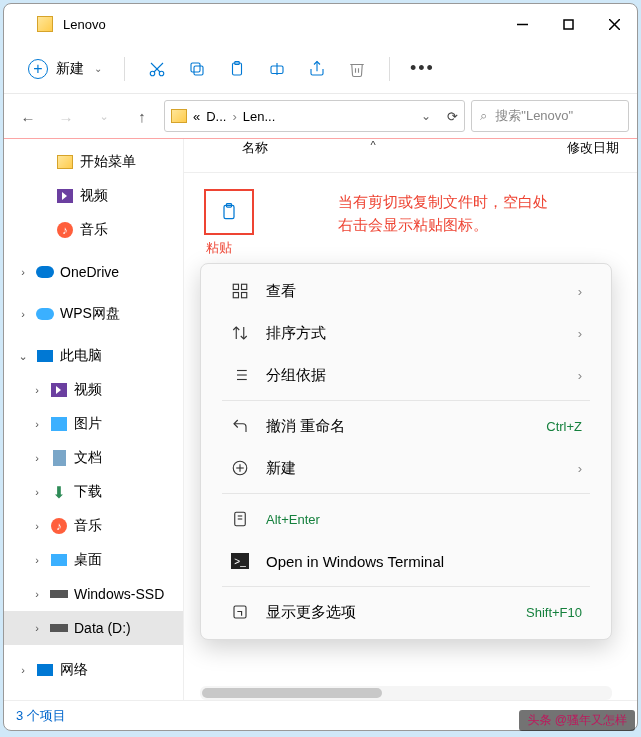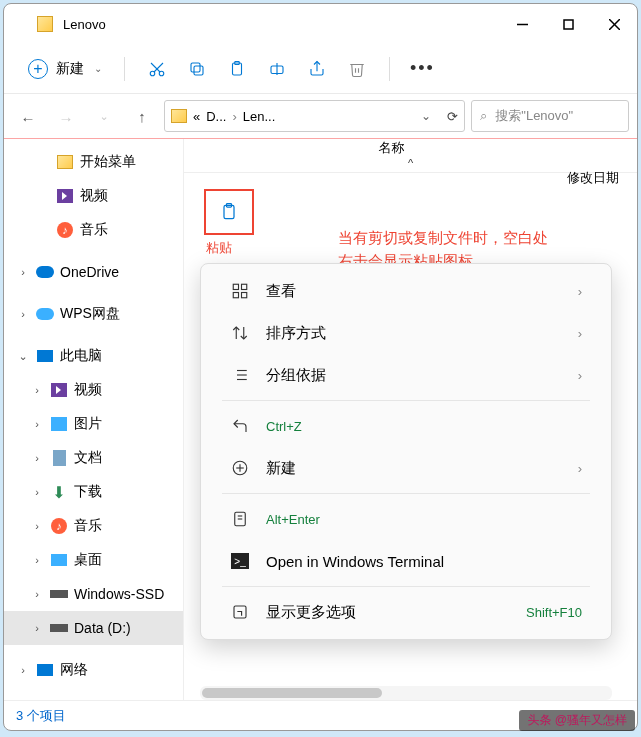--- a/index.html
+++ b/index.html
@@ -26,28 +26,28 @@
 .address .sep2 { color:#888; }
 .search { width:158px; height:32px; border:1px solid #ccc; border-radius:3px; display:flex; align-items:center; padding:0 8px; font-size:13px; color:#888; gap:8px; }
 .body { flex:1; display:flex; overflow:hidden; border-top:1px solid #fca5a5; }
 .sidebar { width:180px; border-right:1px solid #eee; overflow:hidden; padding-top:6px; }
 .sitem { height:34px; display:flex; align-items:center; font-size:14px; padding-left:12px; gap:6px; white-space:nowrap; }
 .sitem.sel { background:#e6e6e6; }
 .sitem .exp { width:14px; font-size:11px; color:#555; text-align:center; }
 .sitem .noexp { width:14px; }
 .sitem .ico { width:18px; height:18px; display:flex; align-items:center; justify-content:center; }
 .main { flex:1; position:relative; overflow:hidden; }
-.colhdr { height:34px; border-bottom:1px solid #eee; display:flex; align-items:center; font-size:13px;flex-direction:column; }
+.colhdr { height:34px; border-bottom:1px solid #eee; display:flex; font-size:13px; }
 .colhdr .col1 { width:180px; padding-left:58px; }
 .colhdr .sort { width:18px; text-align:center; color:#333; font-size:11px; }
 .colhdr .col2 { margin-left:auto; padding-right:18px; }
 .empty { text-align:center; font-size:13px; color:#555; margin-top:14px; }
 .paste-box { position:absolute; left:20px; top:50px; width:50px; height:46px; border:2px solid #e43; display:flex; align-items:center; justify-content:center; }
 .paste-label { position:absolute; left:22px; top:100px; font-size:13px; color:#e43; }
-.annotation { position:absolute; left:154px; top:52px; font-size:15px; color:#e43; line-height:1.5;margin-top:36px; }
+.annotation { position:absolute; left:154px; top:52px; font-size:15px; color:#e43; line-height:1.5; }
 .ctxmenu { position:absolute; left:16px; top:124px; width:412px; background:#fafafa; border:1px solid #ddd; border-radius:8px; box-shadow:0 8px 24px rgba(0,0,0,.18); padding:6px 11px; }
 .mitem { height:42px; display:flex; align-items:center; padding:0 18px; font-size:15px; gap:16px; }
 .mitem .mico { width:20px; height:20px; display:flex; align-items:center; justify-content:center; color:#333; }
 .mitem .mtxt { flex:1; }
 .mitem .msht { font-size:13px; color:#15803d; }
 .mitem .marr { color:#888; font-size:13px; }
 .mdiv { height:1px; background:#e5e5e5; margin:4px 10px; }
 .statusbar { height:30px; border-top:1px solid #eee; display:flex; align-items:center; padding:0 12px; font-size:13px; color:#0066cc; }
 .watermark { position:absolute; right:6px; bottom:6px; background:rgba(0,0,0,.55); color:#be185d; font-size:12px; padding:2px 8px; border-radius:3px; }
 .hscroll { position:absolute; left:16px; bottom:0; width:412px; height:14px; background:#f5f5f5; border-radius:6px; }
@@ -327,20 +327,21 @@
             <span class="marr">›</span>
           </div>
           <div class="mdiv"></div>
           <div class="mitem">
             <span class="mico">
               <svg width="18" height="18" viewBox="0 0 24 24">
                 <polyline points="9 14 4 9 9 4"></polyline>
                 <path d="M20 20v-7a4 4 0 00-4-4H4"></path>
               </svg>
             </span>
+            <span class="mtxt">撤消 重命名</span>
             <span class="msht">Ctrl+Z</span>
           </div>
           <div class="mitem">
             <span class="mico">
               <svg width="18" height="18" viewBox="0 0 24 24">
                 <circle cx="12" cy="12" r="9"></circle>
                 <line x1="12" y1="7" x2="12" y2="17"></line>
                 <line x1="7" y1="12" x2="17" y2="12"></line>
               </svg>
             </span>

